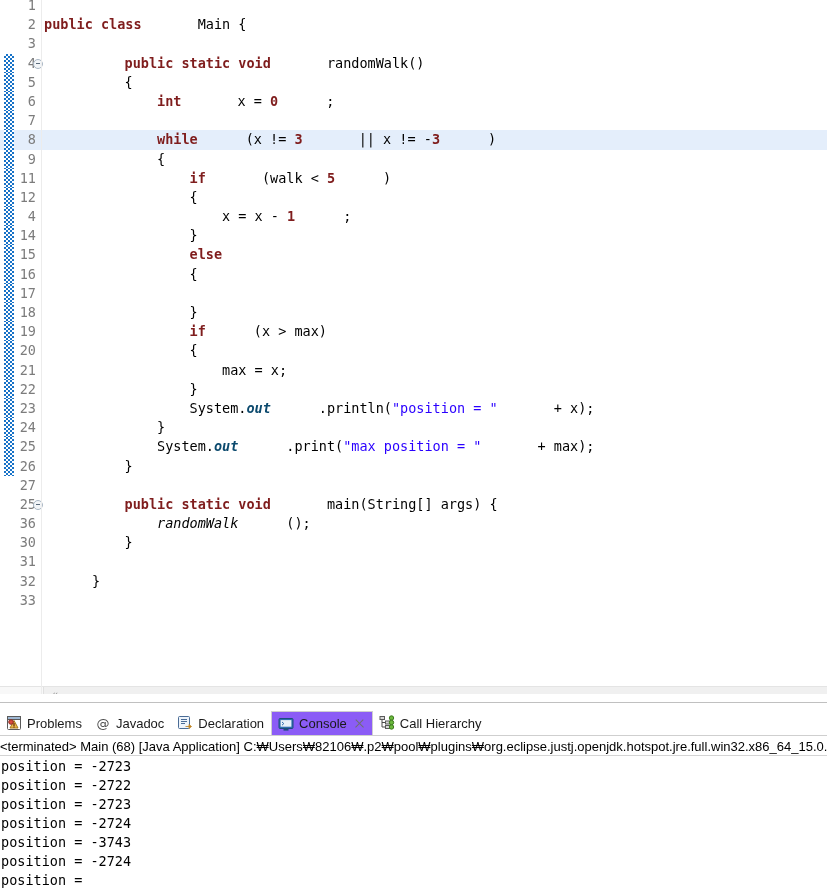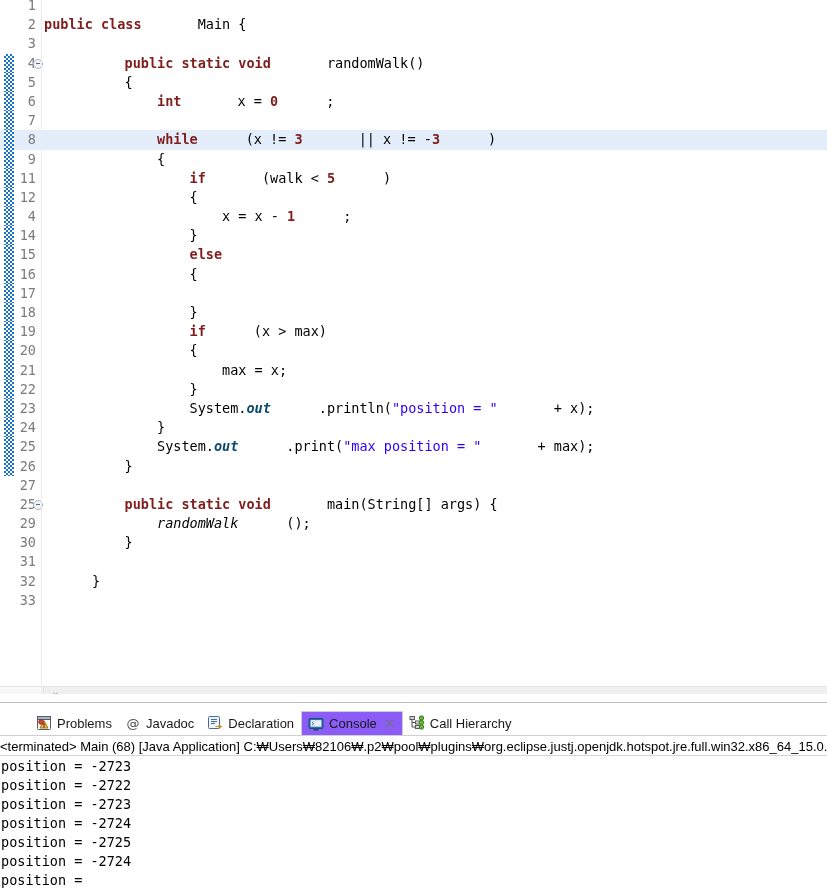--- a/index.html
+++ b/index.html
@@ -124,21 +124,20 @@
     background: #ffffff;
     border-top: 1px solid #c0c0c0;
   }
 
   #view-tabs {
     position: absolute;
     left: 0; top: 8px;
     width: 827px; height: 24px;
     display: flex;
     align-items: center;
-    padding-left: 30px;
   }
   .view-tab {
     display: flex;
     align-items: center;
     height: 24px;
     padding: 0 7px 0 6px;
     font-size: 13px;
     color: #1a1a1a;
     white-space: nowrap;
   }
@@ -230,21 +229,21 @@
       <div class="code-row"><div class="gutter-change"></div><div class="lineno">19</div><div class="code-text"><span class="pln">            </span><span class="kw">if</span><span class="pln">(x &gt; max)</span></div></div>
       <div class="code-row"><div class="gutter-change"></div><div class="lineno">20</div><div class="code-text"><span class="pln">            {</span></div></div>
       <div class="code-row"><div class="gutter-change"></div><div class="lineno">21</div><div class="code-text"><span class="pln">                max = x;</span></div></div>
       <div class="code-row"><div class="gutter-change"></div><div class="lineno">22</div><div class="code-text"><span class="pln">            }</span></div></div>
       <div class="code-row"><div class="gutter-change"></div><div class="lineno">23</div><div class="code-text"><span class="pln">            System.</span><span class="fld">out</span><span class="pln">.println(</span><span class="str">"position = "</span><span class="pln"> + x);</span></div></div>
       <div class="code-row"><div class="gutter-change"></div><div class="lineno">24</div><div class="code-text"><span class="pln">        }</span></div></div>
       <div class="code-row"><div class="gutter-change"></div><div class="lineno">25</div><div class="code-text"><span class="pln">        System.</span><span class="fld">out</span><span class="pln">.print(</span><span class="str">"max position = "</span><span class="pln"> + max);</span></div></div>
       <div class="code-row"><div class="gutter-change"></div><div class="lineno">26</div><div class="code-text"><span class="pln">    }</span></div></div>
       <div class="code-row"><div class="lineno">27</div><div class="code-text"></div></div>
       <div class="code-row"><div class="lineno">25</div><div class="fold"></div><div class="code-text"><span class="pln">    </span><span class="kw">public static void </span><span class="pln">main(String[] args) {</span></div></div>
-      <div class="code-row"><div class="lineno">29</div><div class="code-text"><span class="pln">        </span><span class="mth">randomWalk</span><span class="pln">();</span></div></div>
+      <div class="code-row"><div class="lineno">36</div><div class="code-text"><span class="pln">        </span><span class="mth">randomWalk</span><span class="pln">();</span></div></div>
       <div class="code-row"><div class="lineno">30</div><div class="code-text"><span class="pln">    }</span></div></div>
       <div class="code-row"><div class="lineno">31</div><div class="code-text"></div></div>
       <div class="code-row"><div class="lineno">32</div><div class="code-text"><span class="pln">}</span></div></div>
       <div class="code-row"><div class="lineno">33</div><div class="code-text"></div></div>
     </div>
 
   <div id="editor-hscroll">
     <div id="hscroll-thumb"></div>
     <div id="hscroll-arrow">«</div>
   </div>
@@ -312,17 +311,17 @@
     </div>
   <div id="tabs-underline"></div>
 
   <div id="console-status">&lt;terminated&gt; Main (68) [Java Application] C:₩Users₩82106₩.p2₩pool₩plugins₩org.eclipse.justj.openjdk.hotspot.jre.full.win32.x86_64_15.0.2.v2021020</div>
 
   <div id="console-output">
       <div class="console-line">position = -2723</div>
       <div class="console-line">position = -2722</div>
       <div class="console-line">position = -2723</div>
       <div class="console-line">position = -2724</div>
-      <div class="console-line">position = -2725</div>
+      <div class="console-line">position = -3743</div>
       <div class="console-line">position = -2724</div>
       <div class="console-line">position = </div>
     </div>
 </div>
 
 </body></html>

